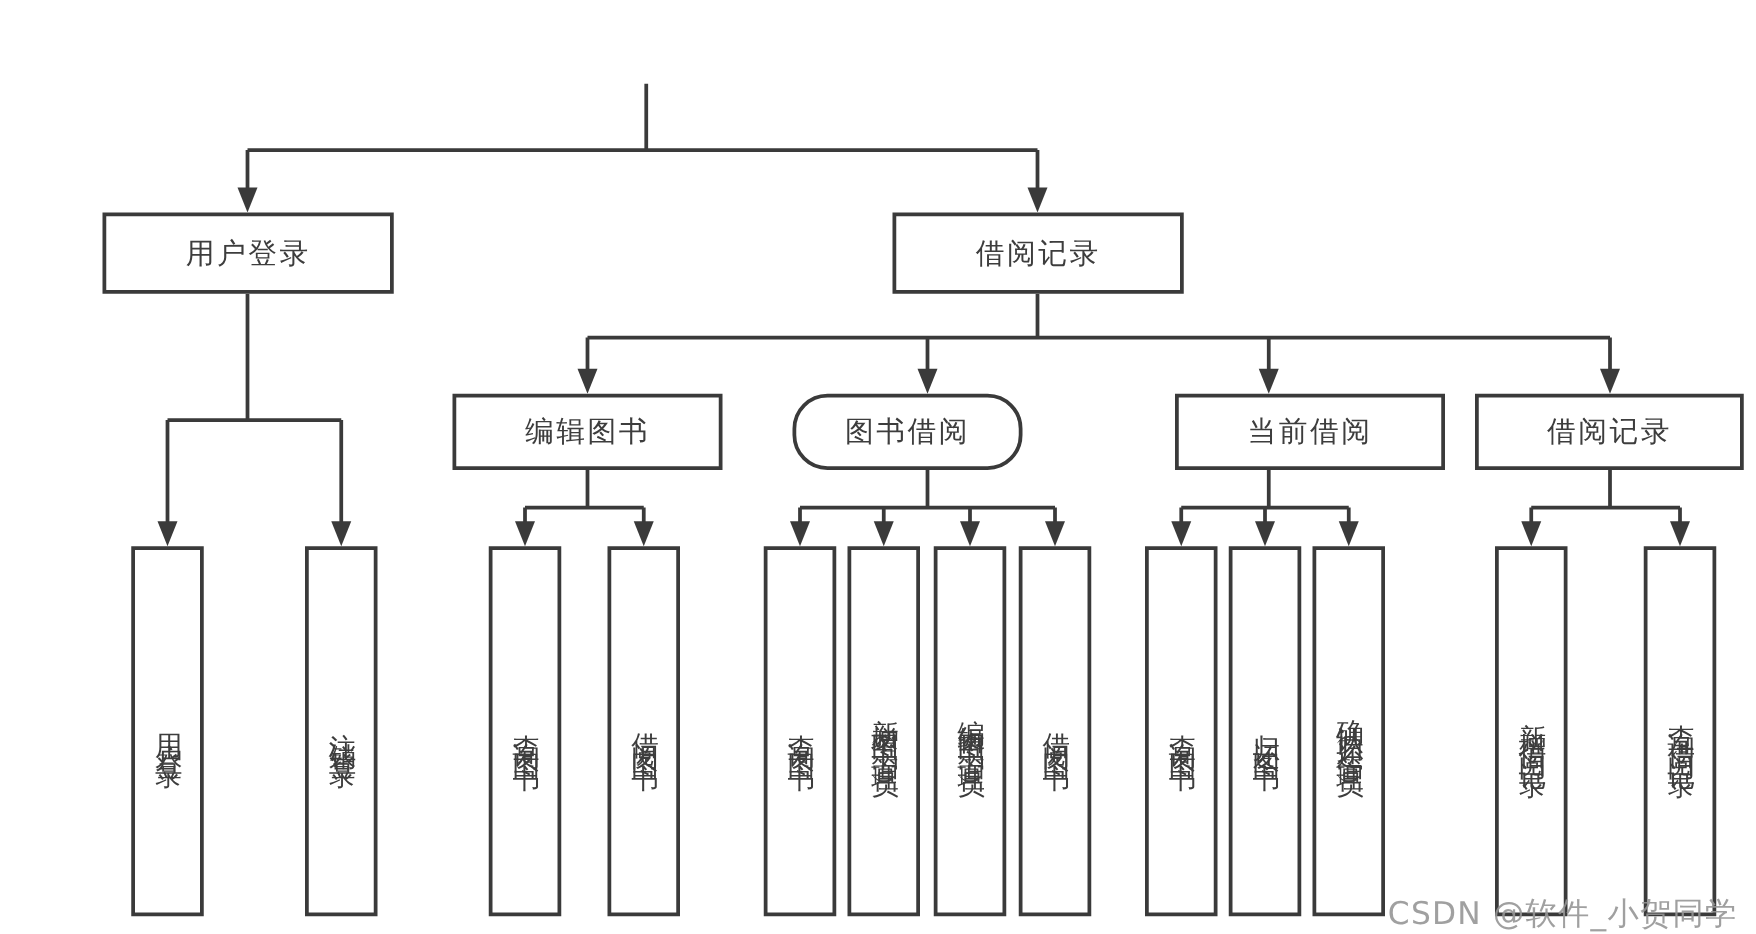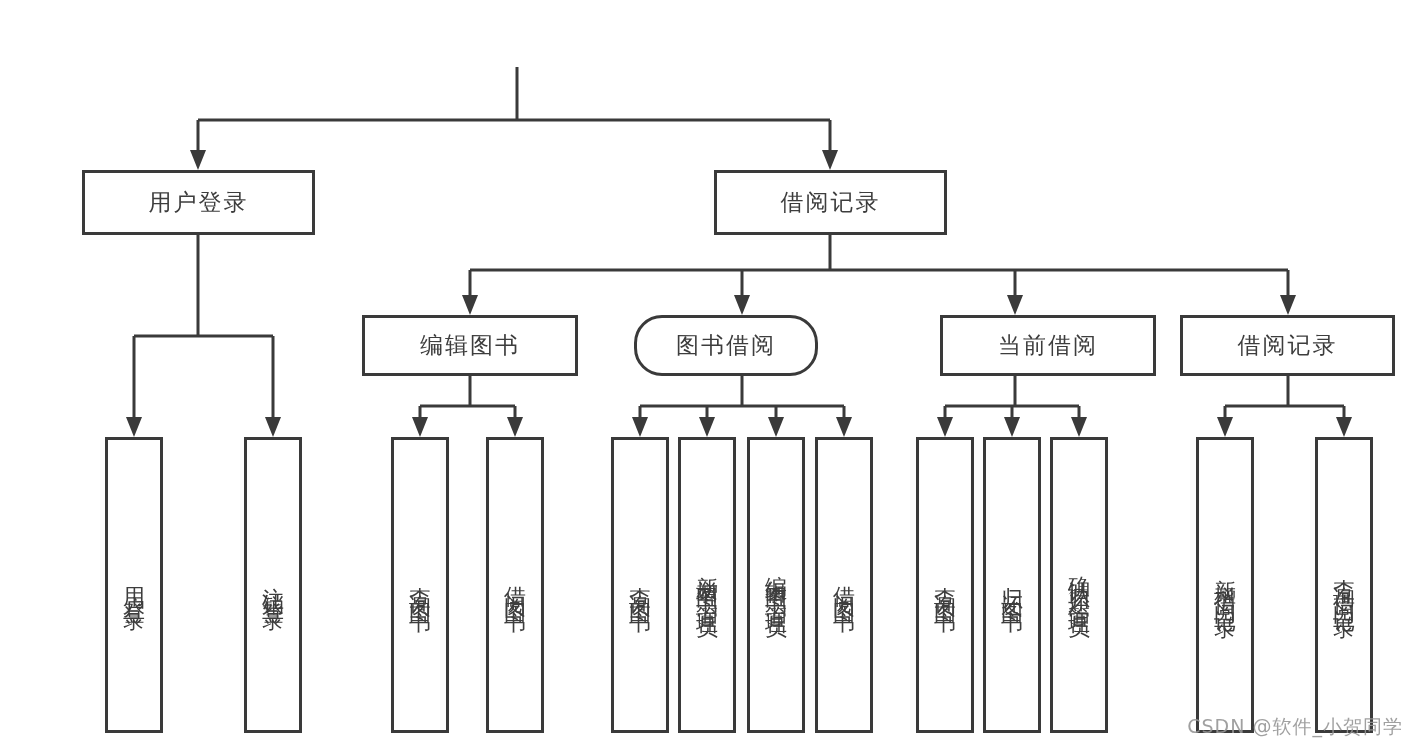--- a/index.html
+++ b/index.html
@@ -36,23 +36,23 @@
     font-size: 22px;
     letter-spacing: 8px;
     line-height: 1;
     width: 58px;
     top: 437px;
     height: 296px;
   }
   .node.leaf.long { letter-spacing: 6px; }
   #watermark {
     position: absolute;
-    right: 2px;
+    right: 15px;
     top: 714px;
-    font-size: 19px;
+    font-size: 25px;
     color: rgba(150,150,150,0.9);
     letter-spacing: 1px;
     z-index: 3;
     white-space: nowrap;
   }
 </style>
 </head>
 <body>
 
 <div id="canvas">

